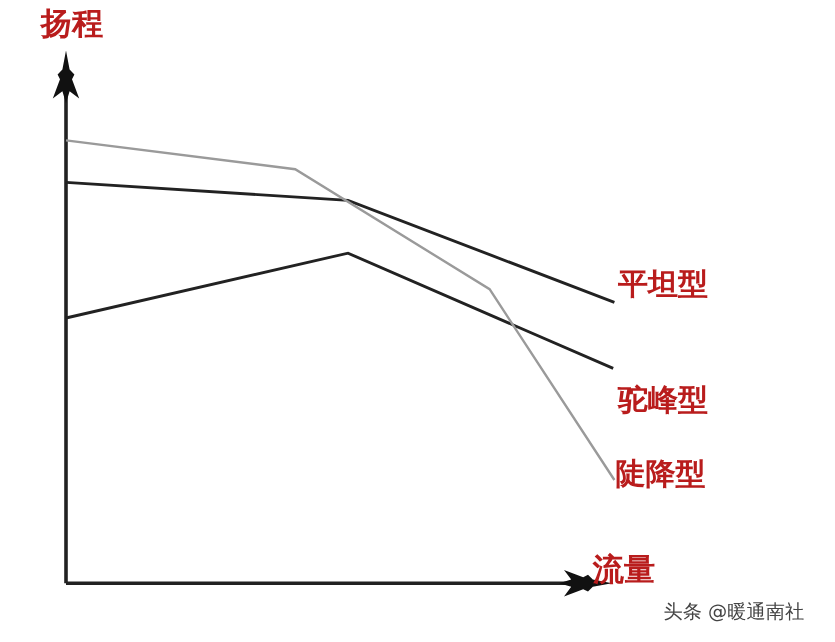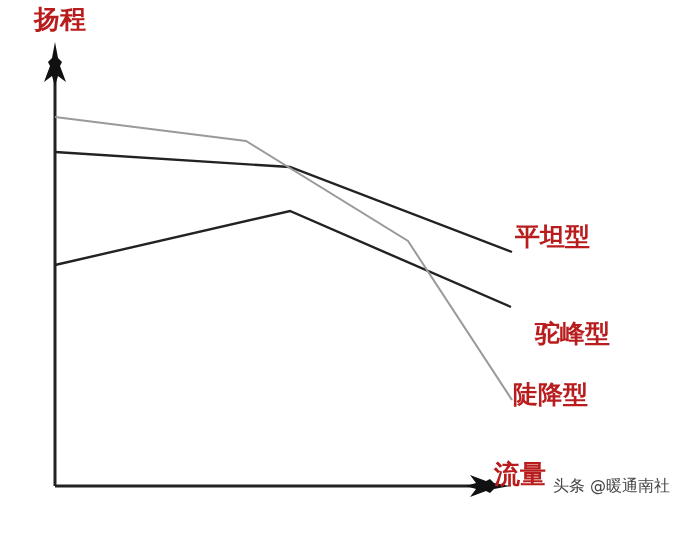--- a/index.html
+++ b/index.html
@@ -24,16 +24,16 @@
 
   <polyline id="curve0" fill="none" stroke-width="2.4" points="55,152 290,167 512,252" stroke="#222222"></polyline>
   <polyline id="curve1" fill="none" stroke-width="2.4" points="55,265 290,211 511,307" stroke="#222222"></polyline>
   <polyline id="curve2" fill="none" stroke-width="2" points="55,117 246,141 408,241 512,400" stroke="#9a9a9a"></polyline>
 </svg>
 
 <div class="lbl axis-title" style="left:34px;top:2px;">扬程</div>
 <div class="lbl axis-title" style="left:494px;top:457px;">流量</div>
 
 <div class="lbl curve-label" style="left:515px;top:220px;">平坦型</div>
-<div class="lbl curve-label" style="left:535px;top:317px;">驼峰型</div>
+<div class="lbl curve-label" style="left:515px;top:317px;">驼峰型</div>
 <div class="lbl curve-label" style="left:513px;top:378px;">陡降型</div>
 
-<div class="watermark" style="left:553px;top:476px;">头条 @暖通南社</div>
+<div class="watermark" style="left:553px;top:500px;">头条 @暖通南社</div>
 
 </body></html>

